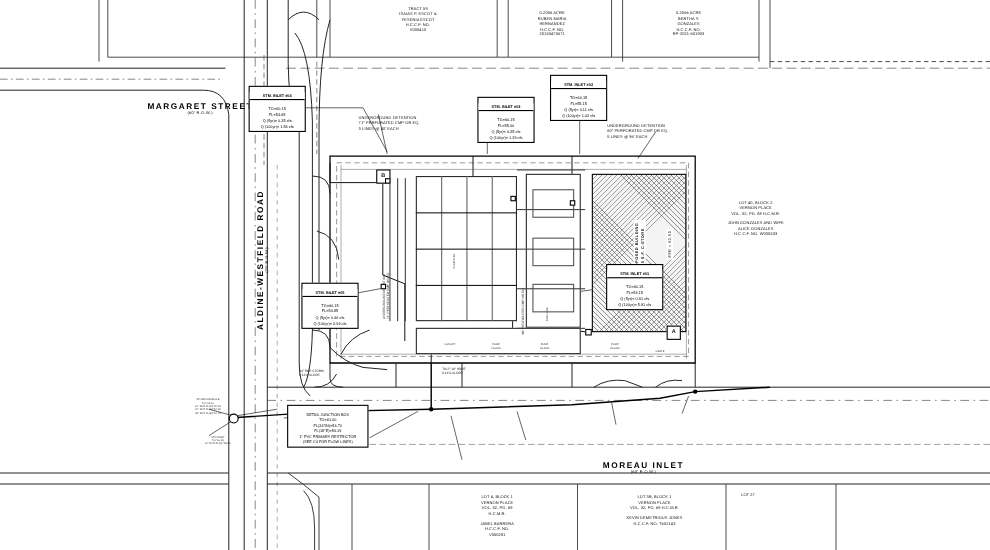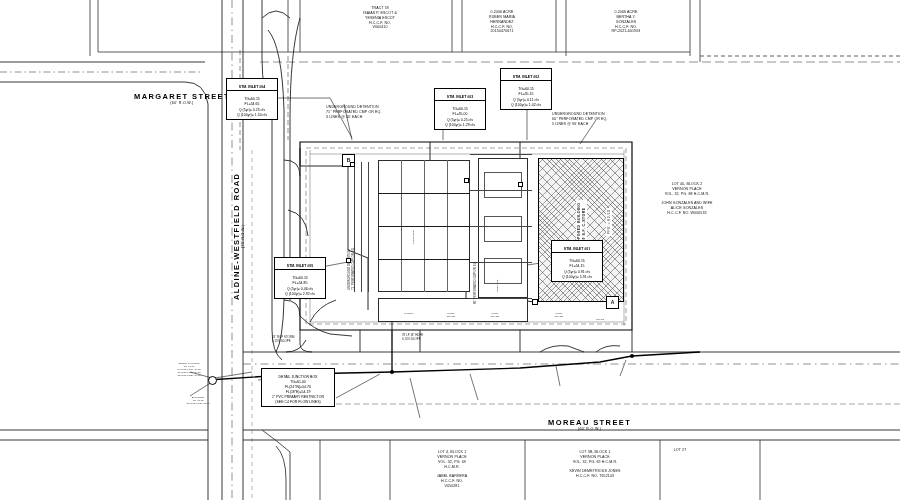--- a/index.html
+++ b/index.html
@@ -258,21 +258,21 @@
     <span>MARGARET  STREET</span>
     <span class="row">(60' R.O.W.)</span>
   </div>
 
   <div class="street vert" style="left:232px;top:300px;transform:rotate(-90deg);">
     <span>ALDINE-WESTFIELD ROAD</span>
     <span class="row">(70' R.O.W.)</span>
   </div>
 
   <div class="street" style="left:548px;top:418px;">
-    <span>MOREAU  STREET</span>
+    <span>MOREAU  INLET</span>
     <span class="row">(60' R.O.W.)</span>
   </div>
 
   <div class="callout" style="left:226px;top:78px;width:52px;">
     <span class="ttl">STM. INLET #04</span>
     <span>TG=60.15
 FL=54.65
 Q (5yr)= 0.25 cfs
 Q (100yr)= 1.54 cfs</span>
   </div>

